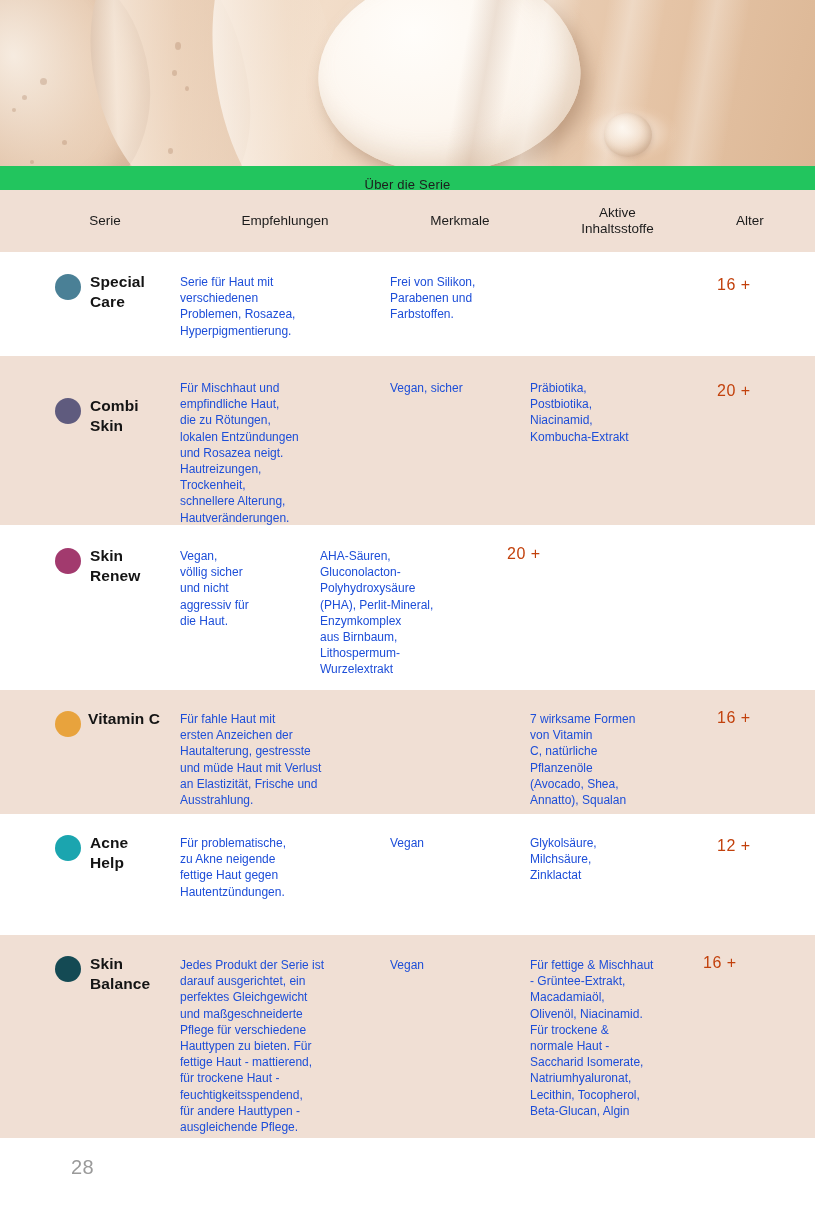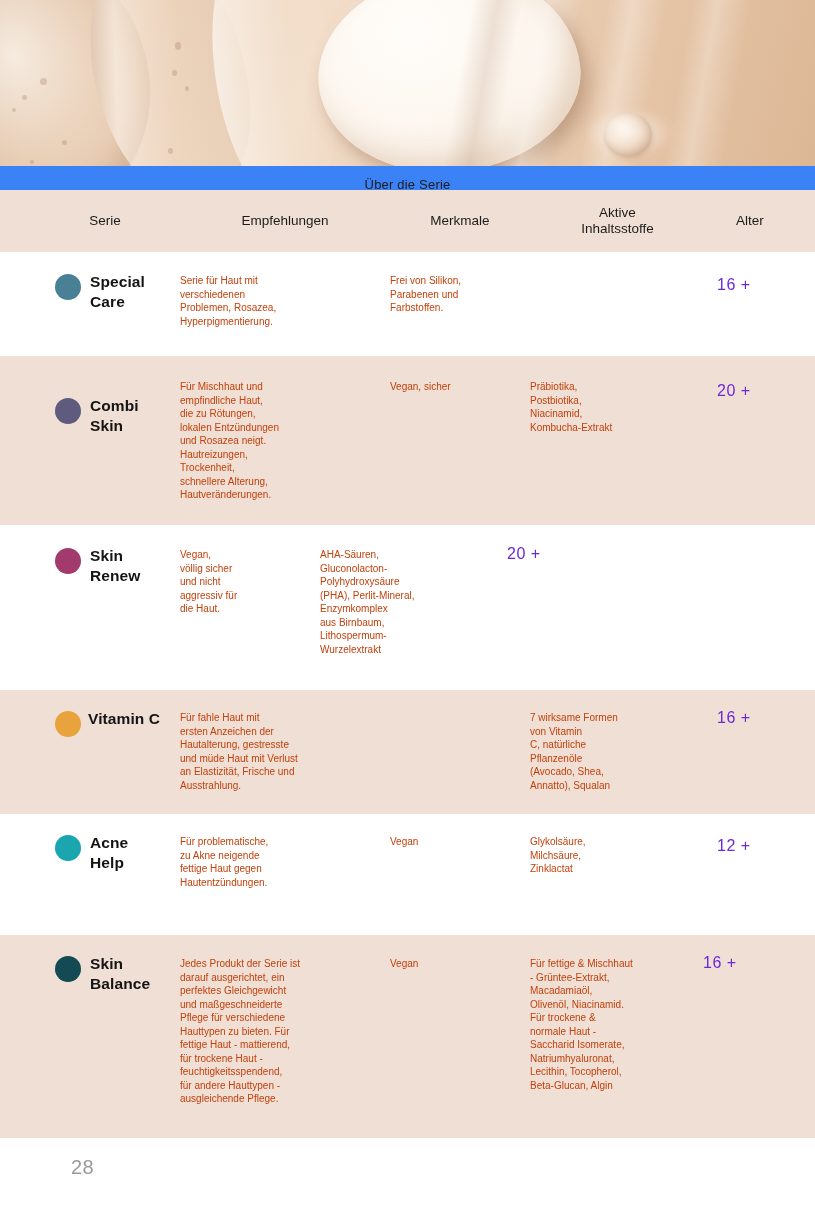--- a/index.html
+++ b/index.html
@@ -91,21 +91,21 @@
     border-radius: 50%;
     background: rgba(166,124,92,.30);
   }
 
   
   .title-band {
     position: absolute;
     left: 0; top: 166px;
     width: 815px;
     height: 36px;
-    background: #3b82f6;
+    background: #22c55e;
     display: flex;
     align-items: center;
     justify-content: center;
   }
   .title-band span {
     font-size: 13px;
     color: #1c1c1c;
     letter-spacing: .2px;
   }
 
@@ -165,32 +165,32 @@
     margin-left: 9px;
     font-size: 15.5px;
     font-weight: bold;
     color: #141414;
     line-height: 1.28;
     letter-spacing: .1px;
     white-space: pre-line;
   }
 
   .body-text {
-    font-size: 10px;
-    color: #c2410c;
+    font-size: 12px;
+    color: #1d4ed8;
     line-height: 1.35;
     white-space: pre-line;
   }
   .c-empf .body-text  { padding-right: 8px; }
   .c-merk .body-text  { padding-right: 8px; }
   .c-akt  .body-text  { padding-right: 4px; }
 
   .age {
     font-size: 16px;
-    color: #6d28d9;
+    color: #c2410c;
     letter-spacing: .5px;
     white-space: nowrap;
   }
   .c-alter { display: flex; justify-content: flex-start; padding-left: 12px; }
 
   
   .r0 .serie-cell { padding-top: 6px; }
   .r0 .c-empf, .r0 .c-merk, .r0 .c-akt { padding-top: 8px; }
   .r0 .c-alter { padding-top: 10px; }
 

